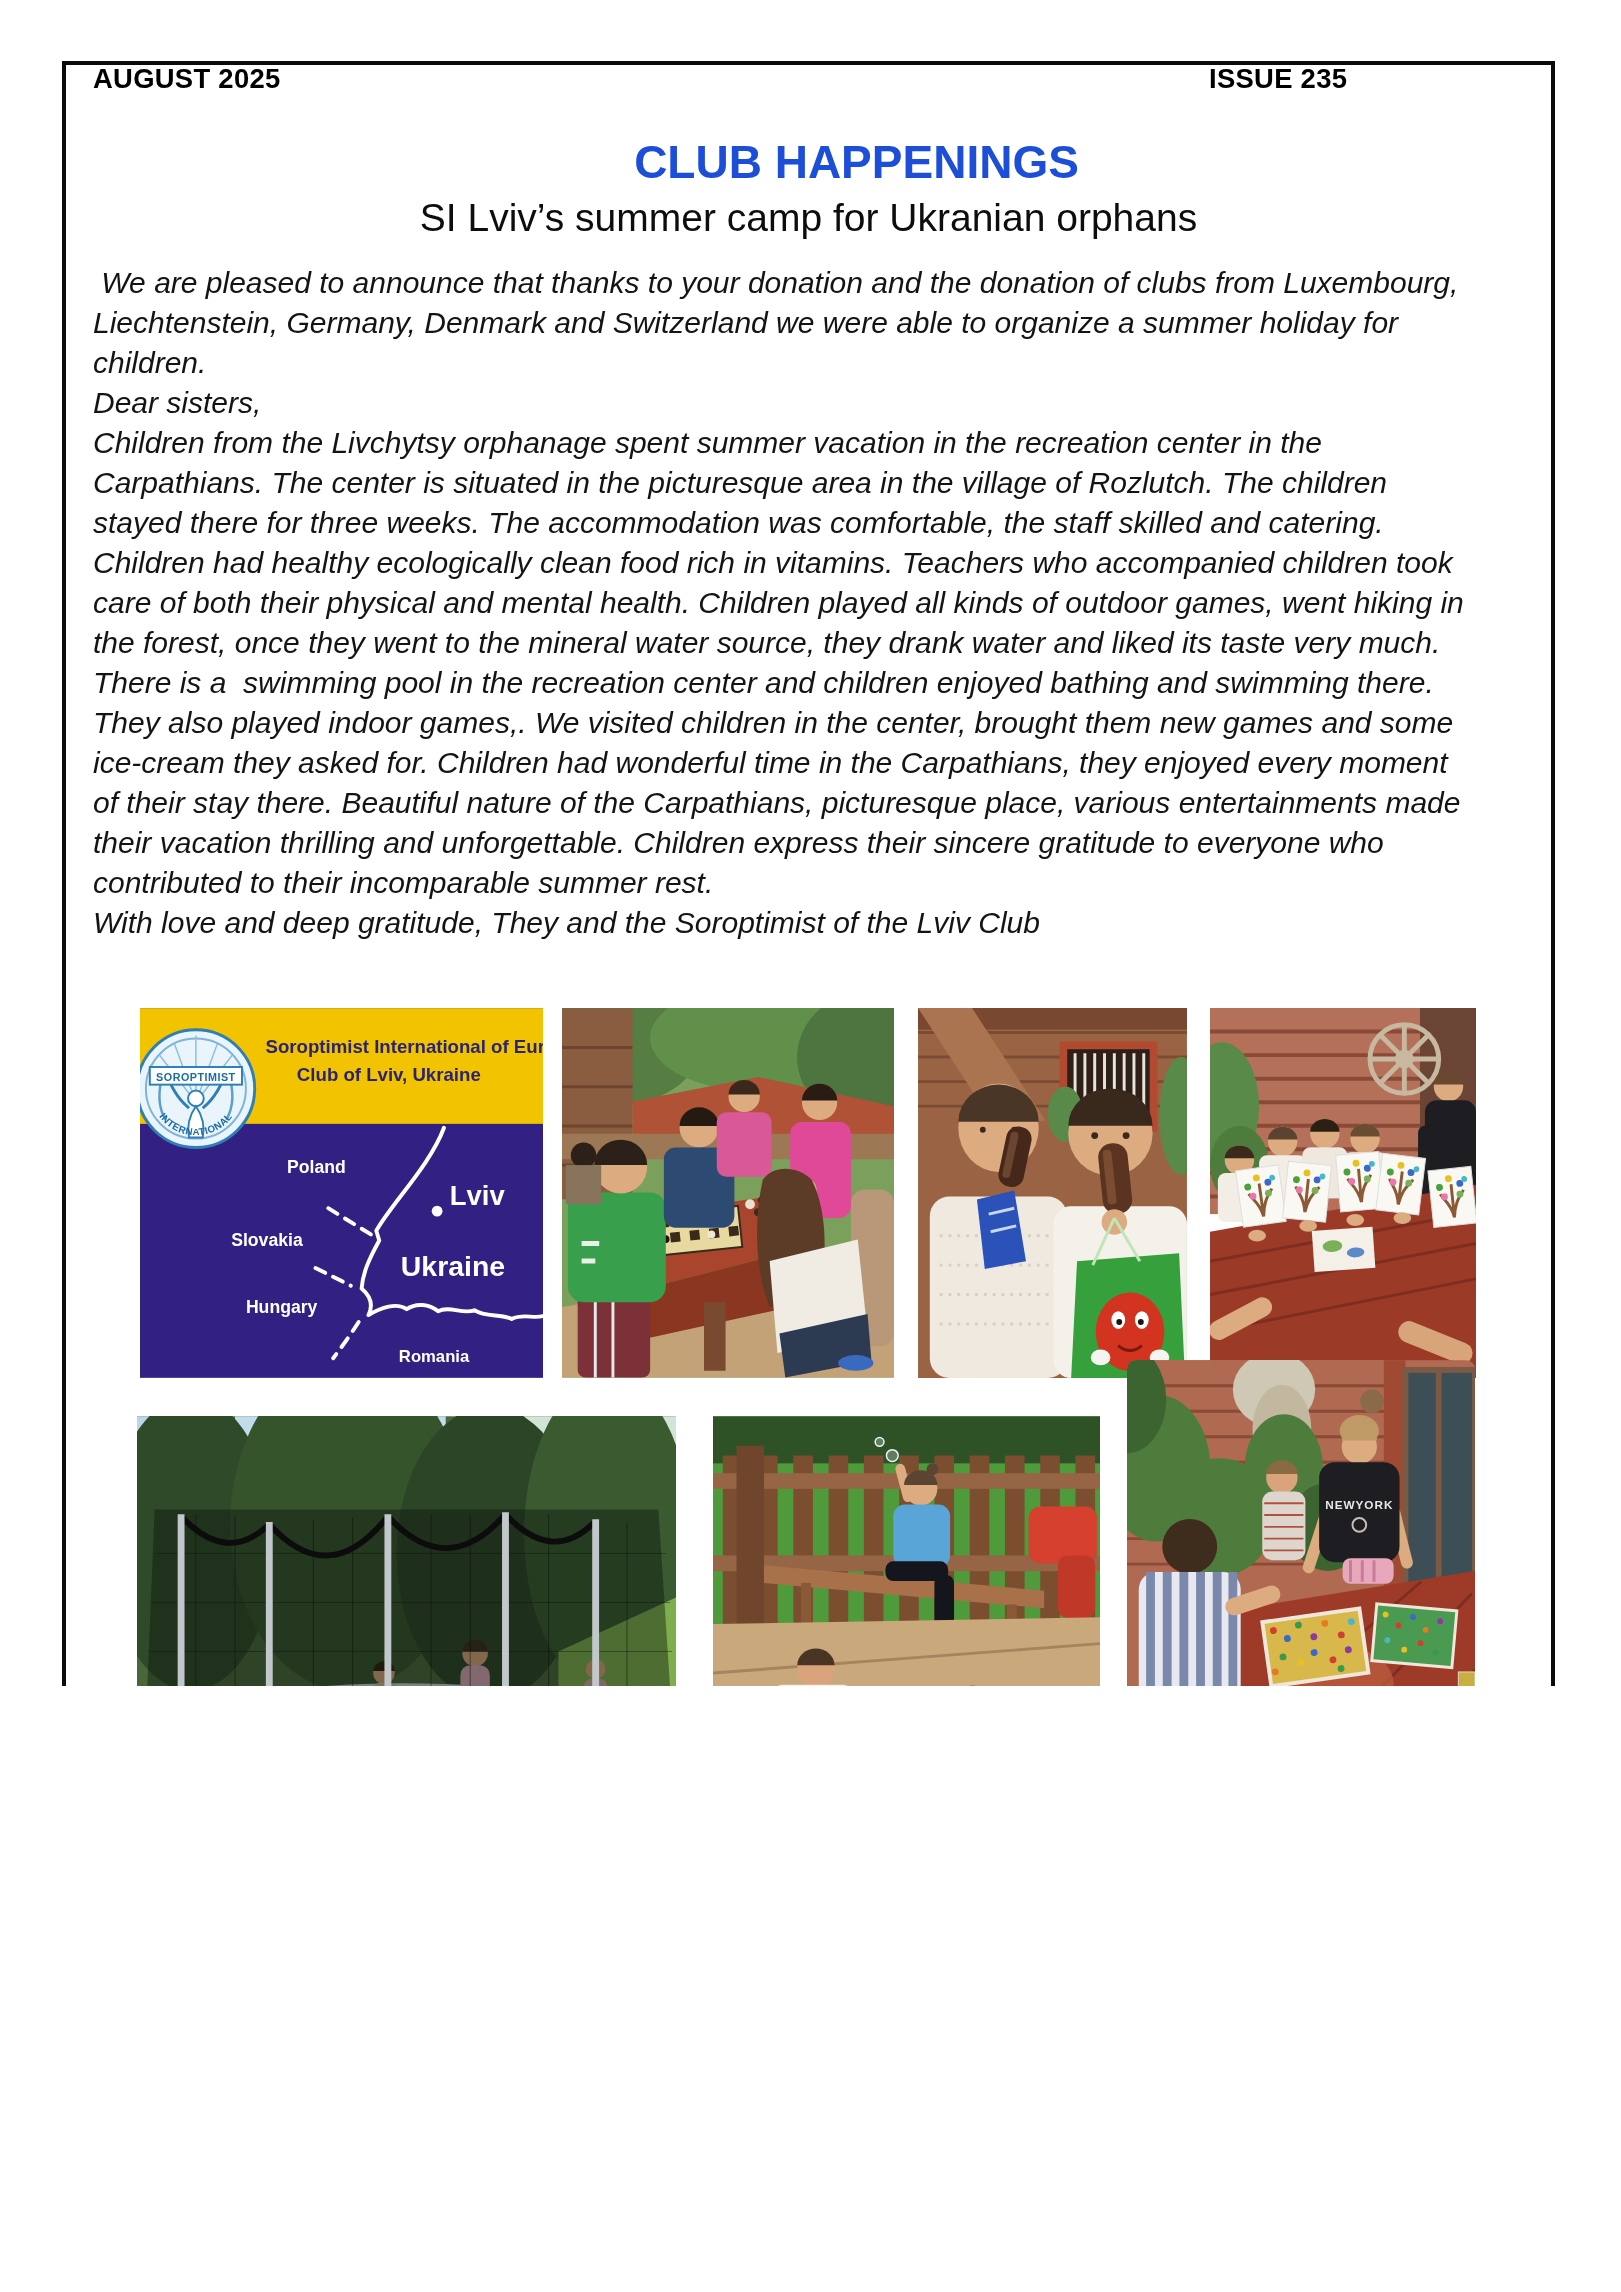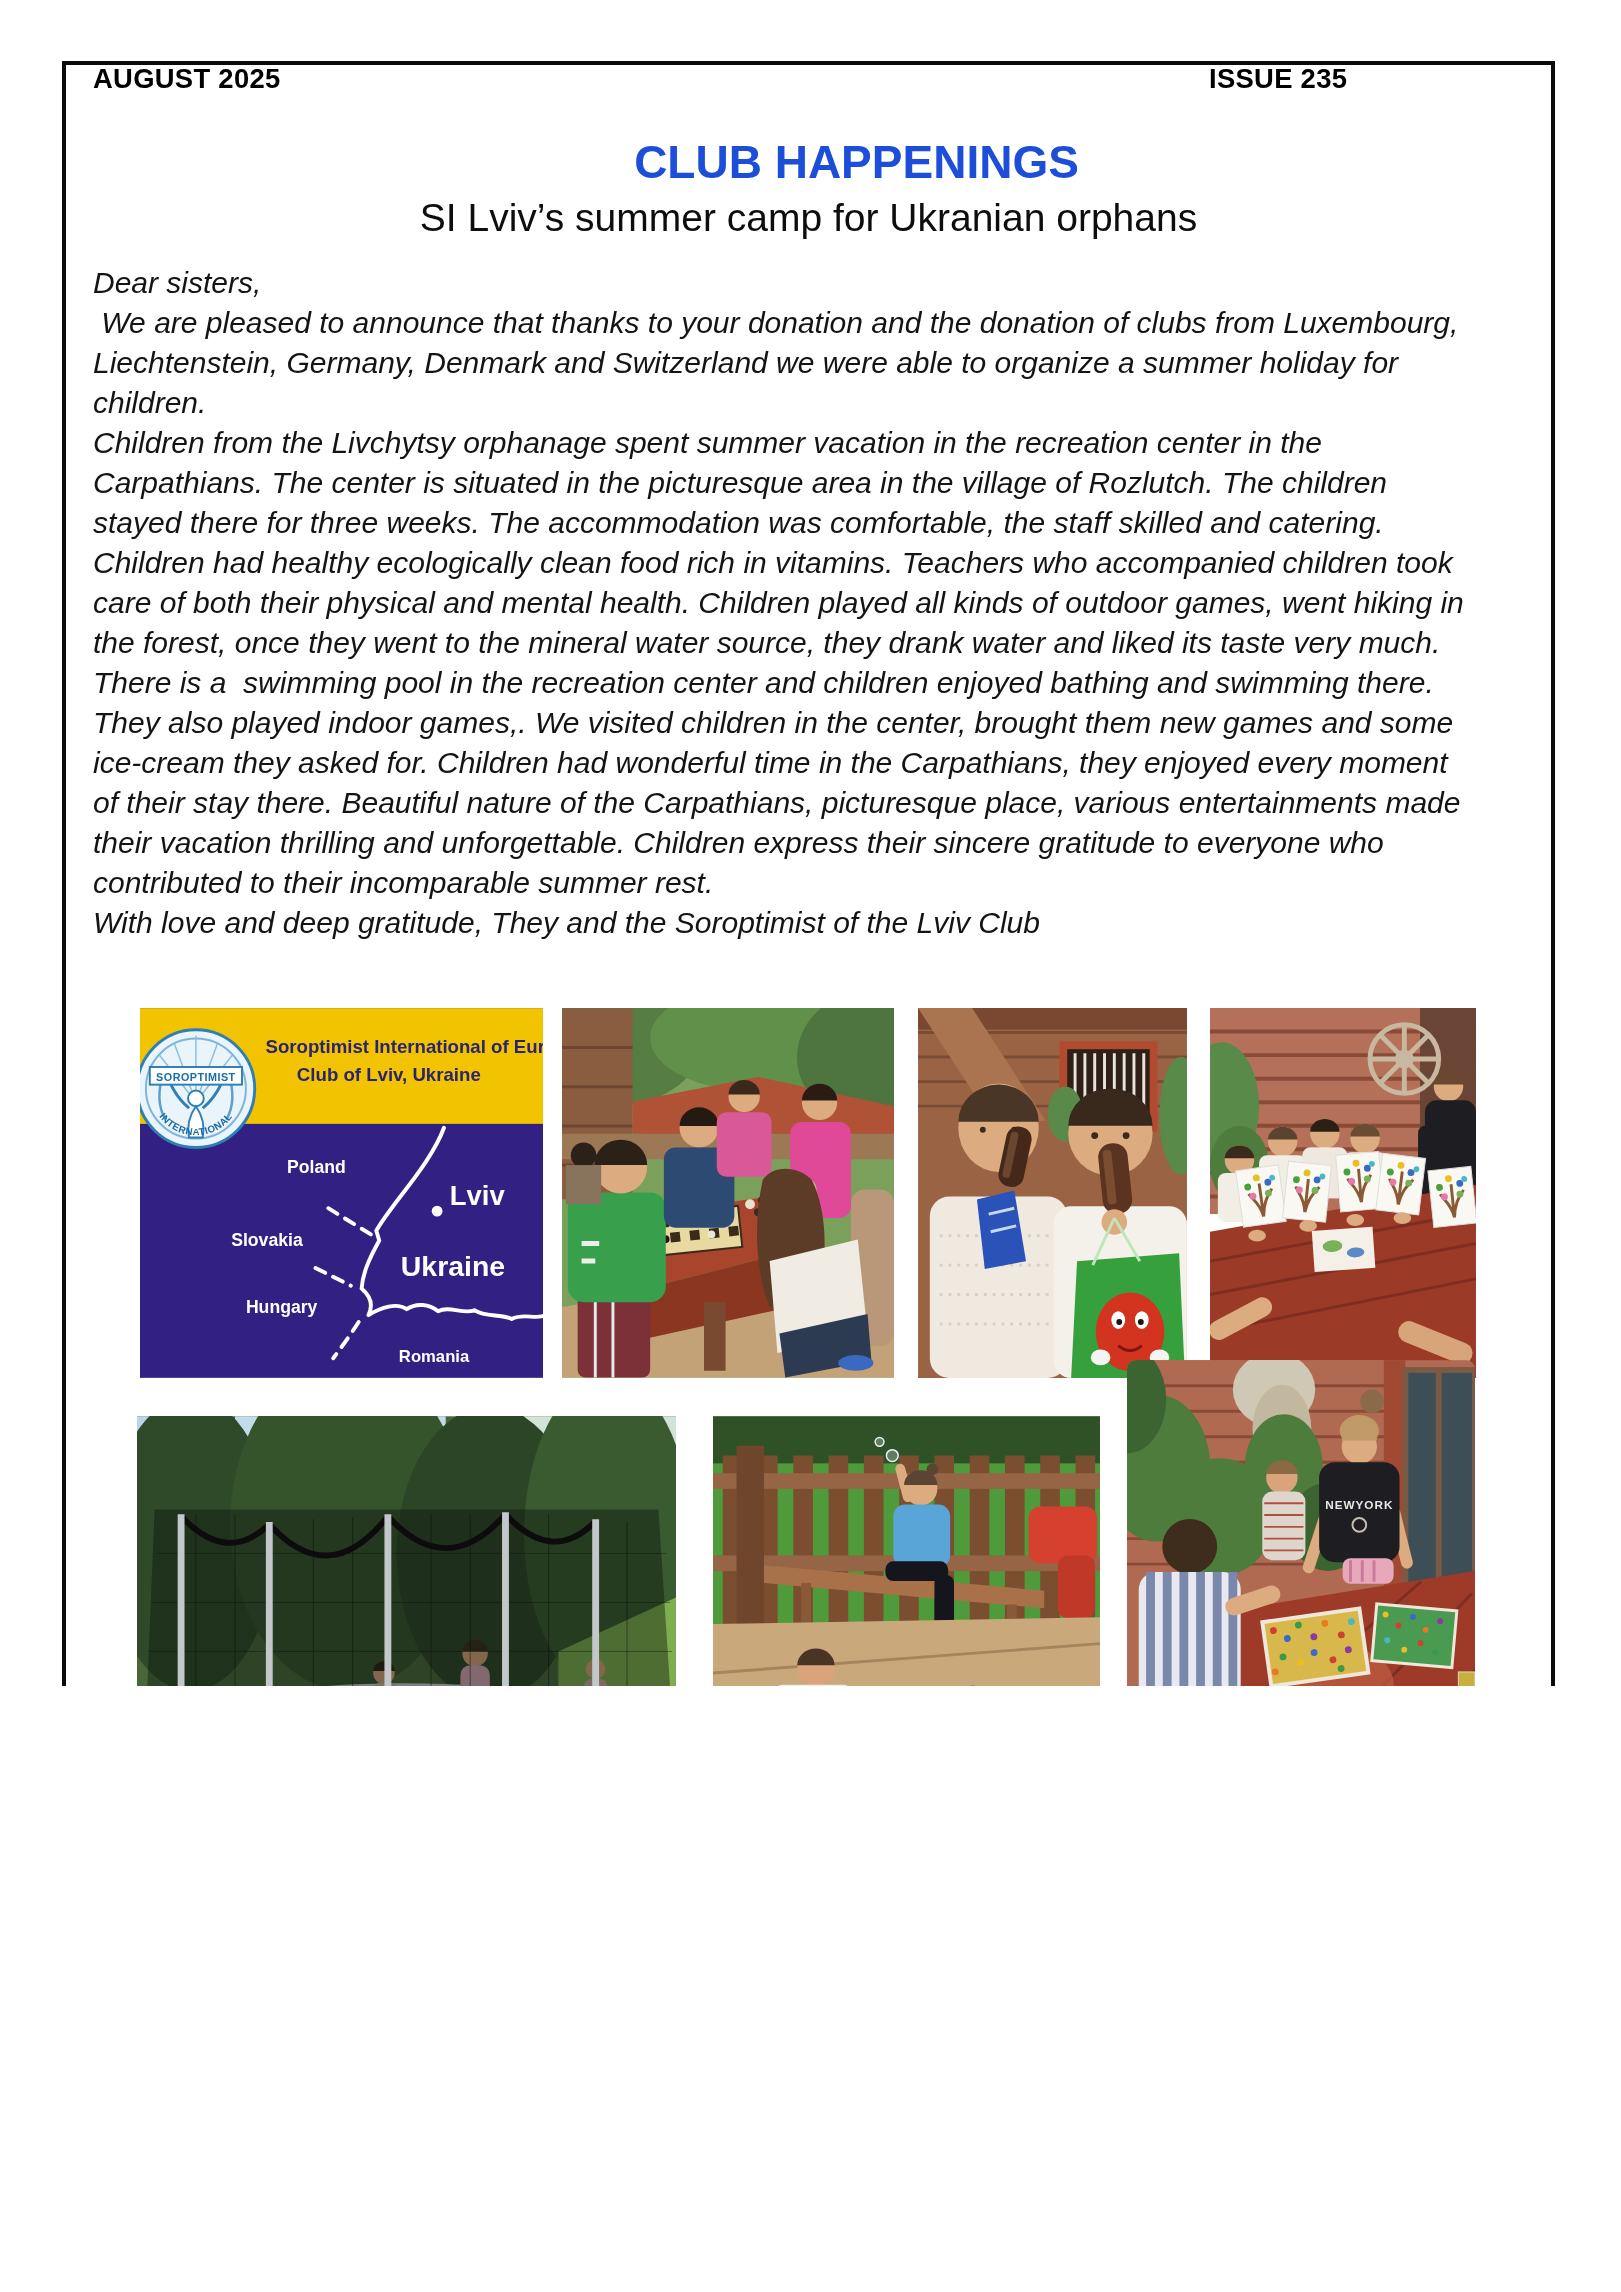--- a/index.html
+++ b/index.html
@@ -34,22 +34,22 @@
 <div class="page">
   <div class="frame"></div>
 
   <div class="mast mast-date">AUGUST 2025</div>
   <div class="mast mast-issue">ISSUE 235</div>
 
   <div class="nl-title">CLUB HAPPENINGS</div>
   <div class="nl-subtitle">SI Lviv’s summer camp for Ukranian orphans</div>
 
   <div class="article">
+    <p> We are pleased to announce that thanks to your donation and the donation of clubs from Luxembourg, Liechtenstein, Germany, Denmark and Switzerland we were able to organize a summer holiday for children.</p>
     <p>Dear sisters,</p>
-    <p> We are pleased to announce that thanks to your donation and the donation of clubs from Luxembourg, Liechtenstein, Germany, Denmark and Switzerland we were able to organize a summer holiday for children.</p>
     <p>Children from the Livchytsy orphanage spent summer vacation in the recreation center in the Carpathians. The center is situated in the picturesque area in the village of Rozlutch. The children stayed there for three weeks. The accommodation was comfortable, the staff skilled and catering. Children had healthy ecologically clean food rich in vitamins. Teachers who accompanied children took care of both their physical and mental health. Children played all kinds of outdoor games, went hiking in the forest, once they went to the mineral water source, they drank water and liked its taste very much. There is a  swimming pool in the recreation center and children enjoyed bathing and swimming there. They also played indoor games,. We visited children in the center, brought them new games and some ice-cream they asked for. Children had wonderful time in the Carpathians, they enjoyed every moment of their stay there. Beautiful nature of the Carpathians, picturesque place, various entertainments made their vacation thrilling and unforgettable. Children express their sincere gratitude to everyone who contributed to their incomparable summer rest.</p>
     <p>With love and deep gratitude, They and the Soroptimist of the Lviv Club</p>
   </div>
 
   <figure class="ph-map" aria-label="Soroptimist International Club of Lviv, Ukraine map graphic">
     <svg viewBox="0 0 411 377">
       <rect x="0" y="0" width="411" height="377" fill="#322183"></rect>
       <rect x="0" y="0" width="411" height="118" fill="#f2c300"></rect>
       <text x="128" y="46" font-size="19" font-weight="bold" fill="#2a2470">Soroptimist International of Europe</text>
       <text x="160" y="74" font-size="19" font-weight="bold" fill="#2a2470">Club of Lviv, Ukraine</text>

